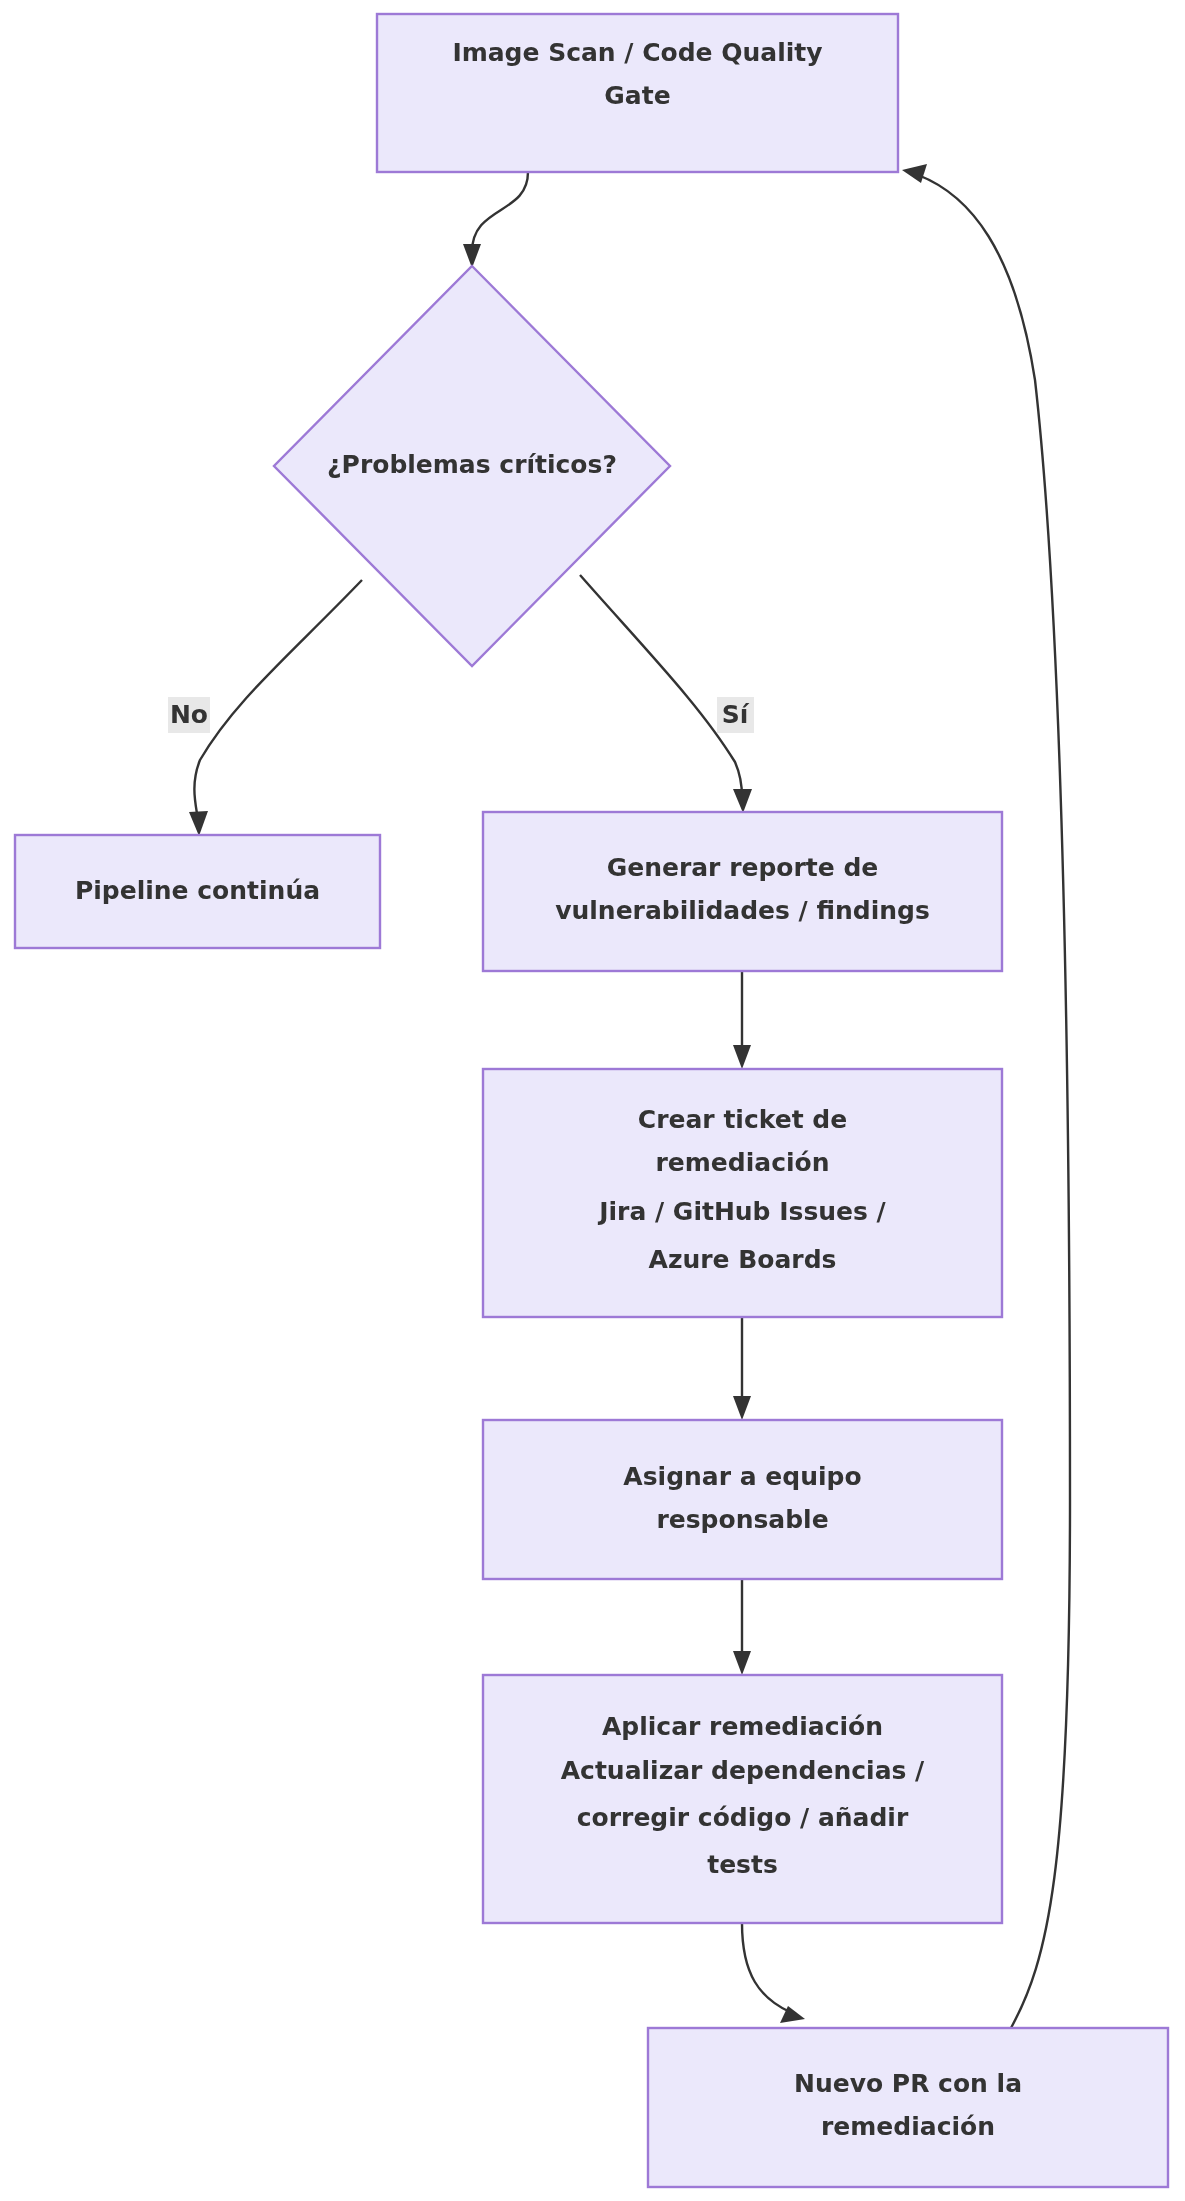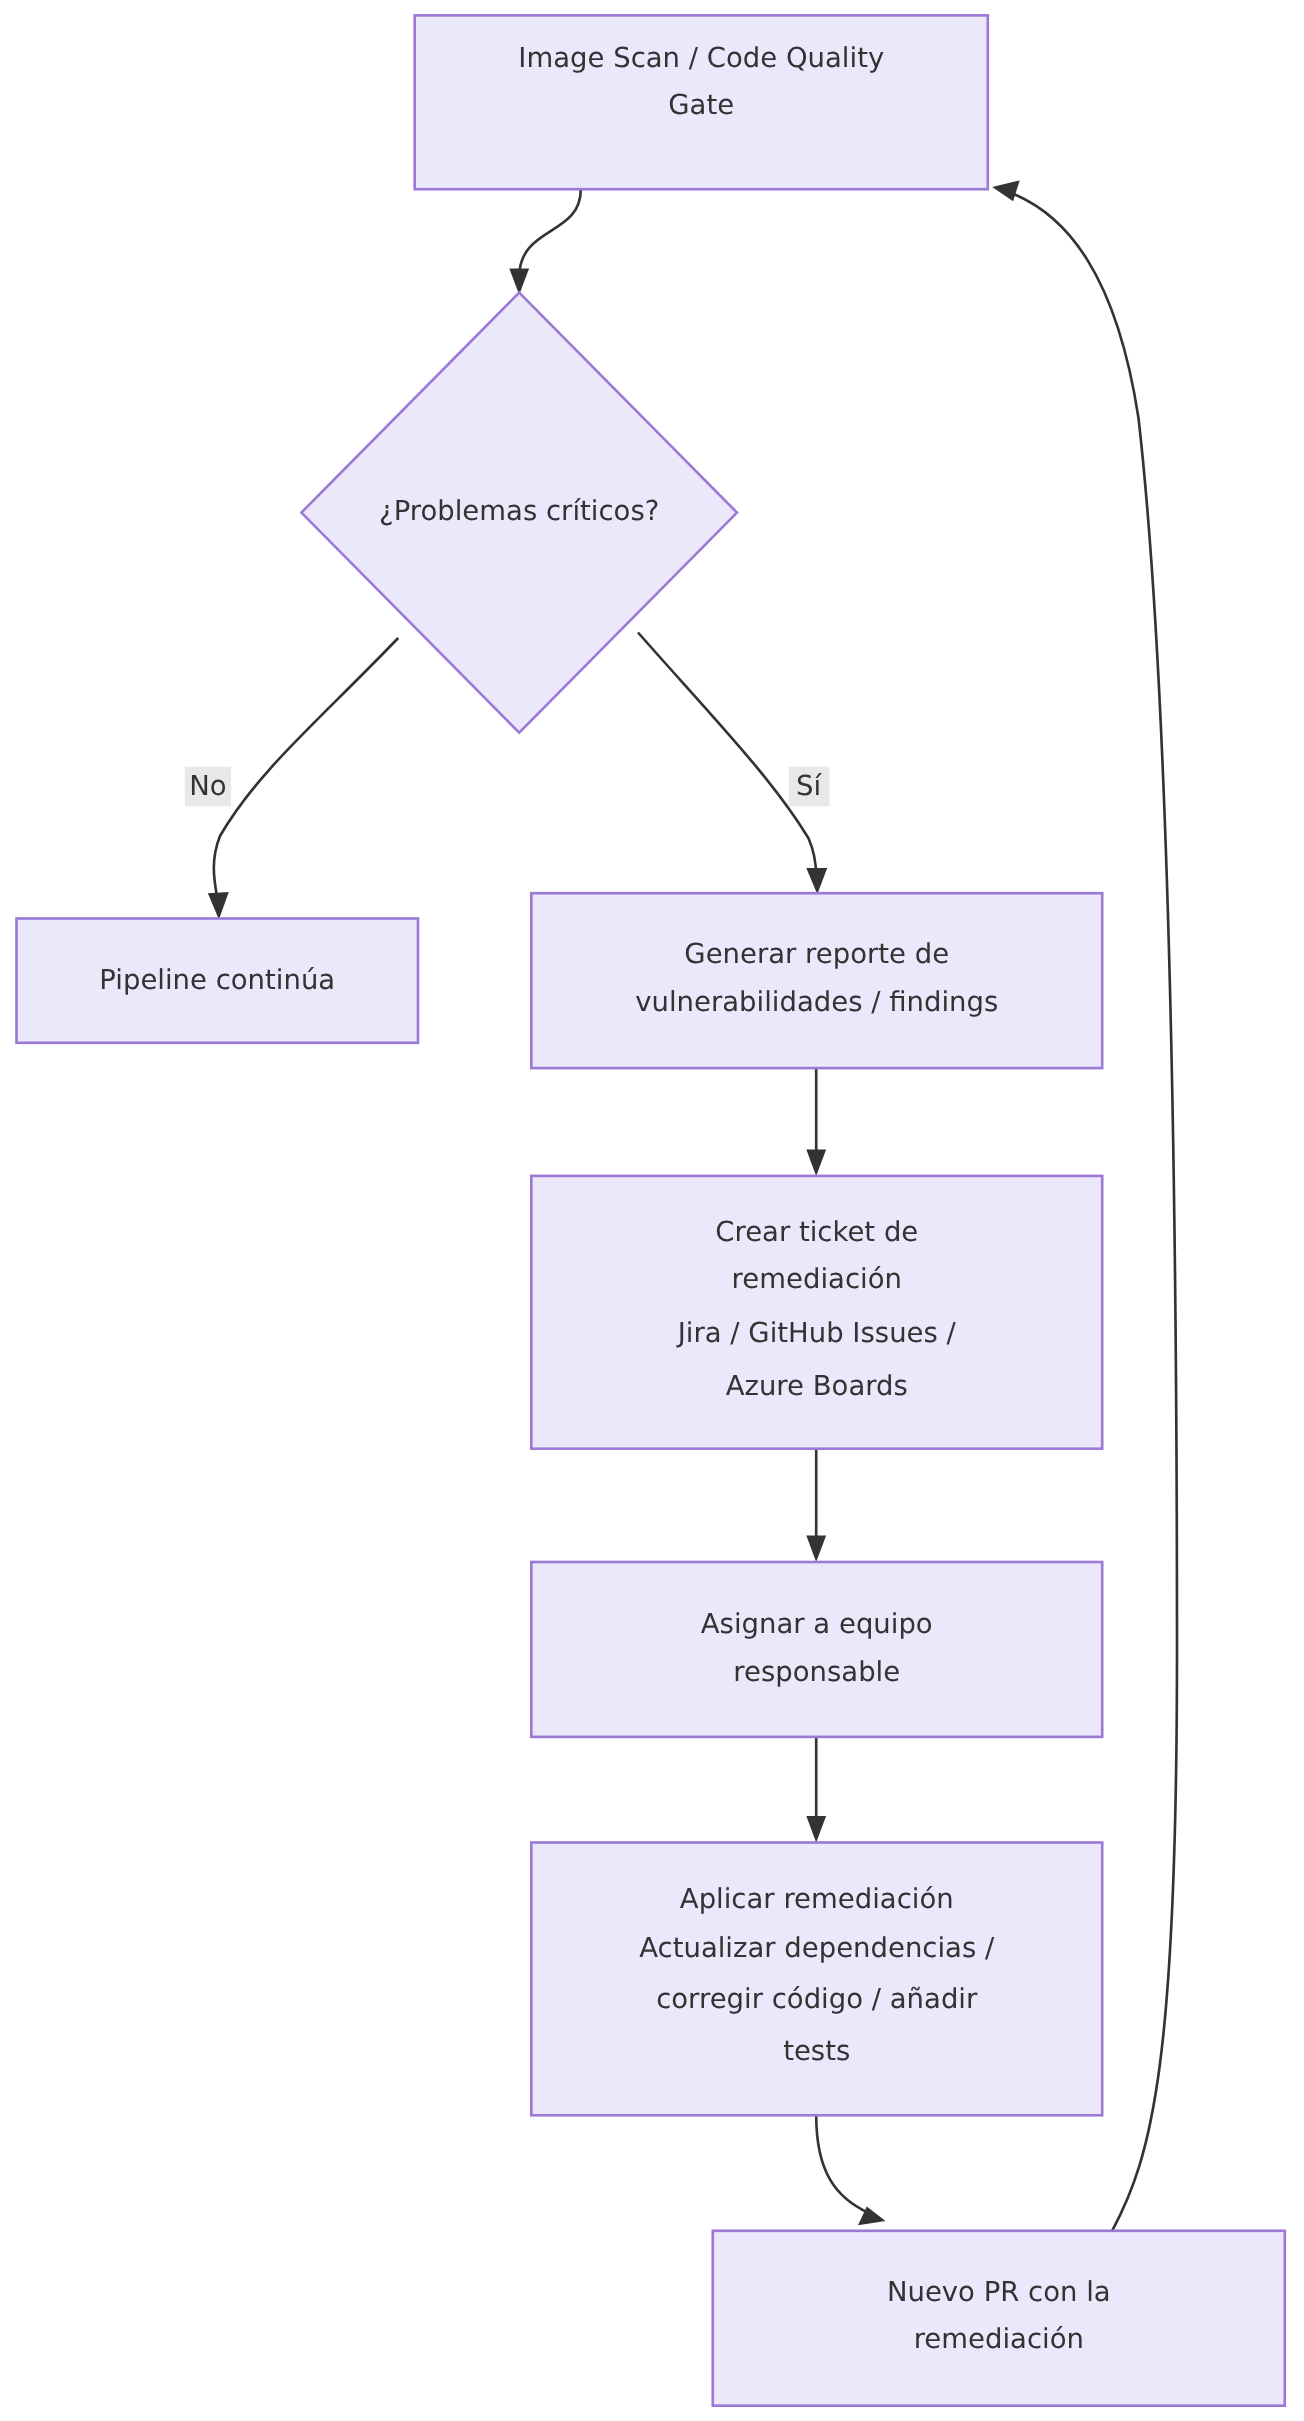--- a/index.html
+++ b/index.html
@@ -10,20 +10,21 @@
   body {
     width: 1185px;
     height: 2201px;
     font-family: "DejaVu Sans", "Liberation Sans", sans-serif;
     overflow: hidden;
   }
   #flow-root {
     position: relative;
     width: 1185px;
     height: 1770px;
+    font-weight: bold;
   }
   svg#flow-svg {
     position: absolute;
     top: 0;
     left: 0;
     width: 1185px;
     height: 2201px;
     display: block;
   }
   .node-shape {

